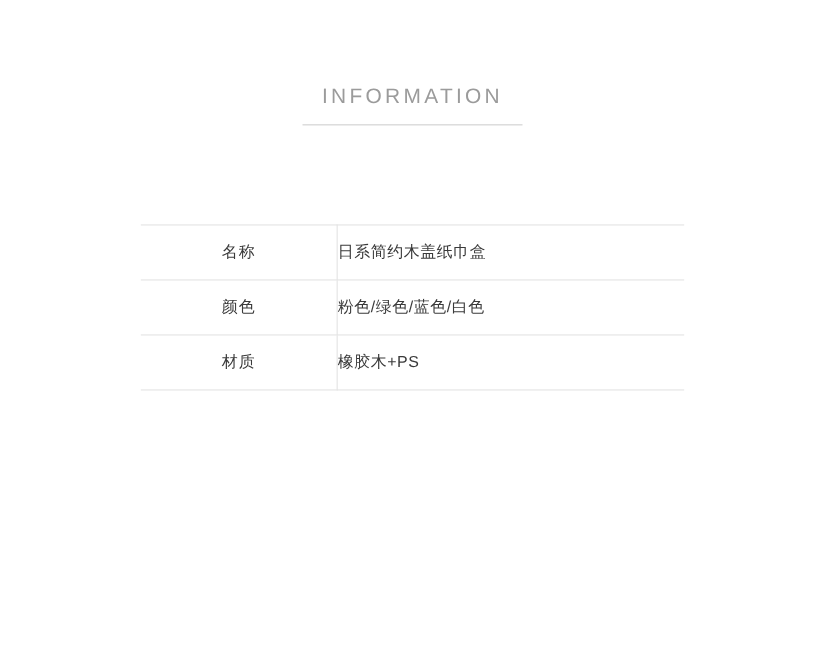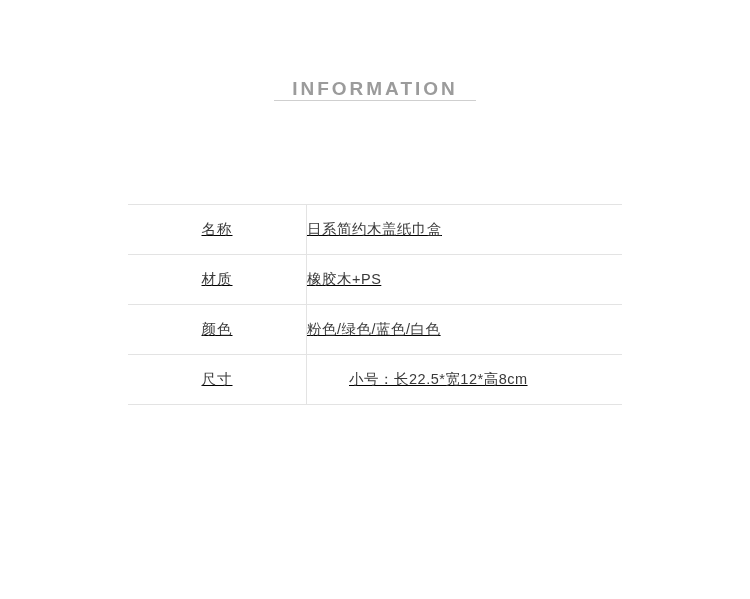--- a/index.html
+++ b/index.html
@@ -26,38 +26,38 @@
     top: 78px;
     left: 0;
     width: 750px;
     text-align: center;
   }
   .title-text {
     display: inline-block;
     font-size: 19px;
     letter-spacing: 3px;
     color: #9b9b9b;
-    font-weight: 700;
+    font-weight: 400;
+    padding-bottom: 13px;
     border-bottom: 1px solid #cfcfcf;
     padding-left: 18px;
     padding-right: 18px;
   }
 
   
   .spec-table {
     position: absolute;
     top: 204px;
     left: 128px;
     width: 494px;
     border-collapse: collapse;
     table-layout: fixed;
   }
   .spec-table tr {
     height: 50px;
-    text-decoration: underline;
   }
   .spec-table td {
     border-bottom: 1px solid #e3e3e3;
     font-size: 14.5px;
     color: #3a3a3a;
     vertical-align: middle;
     padding: 0;
   }
   .spec-table tr:first-child td {
     border-top: 1px solid #e3e3e3;
@@ -89,27 +89,23 @@
     <span class="title-text">INFORMATION</span>
   </div>
 
   <table class="spec-table">
     <tbody>
       <tr>
         <td class="cell-label">名称</td>
         <td class="cell-value">日系简约木盖纸巾盒</td>
       </tr>
       <tr>
-        <td class="cell-label">材质</td>
-        <td class="cell-value">橡胶木+PS</td>
-      </tr>
-      <tr>
         <td class="cell-label">颜色</td>
         <td class="cell-value">粉色/绿色/蓝色/白色</td>
       </tr>
       <tr>
-        <td class="cell-label">尺寸</td>
-        <td class="cell-value indent">小号：长22.5*宽12*高8cm</td>
+        <td class="cell-label">材质</td>
+        <td class="cell-value">橡胶木+PS</td>
       </tr>
     </tbody>
   </table>
 
 </div>
 
 </body></html>

